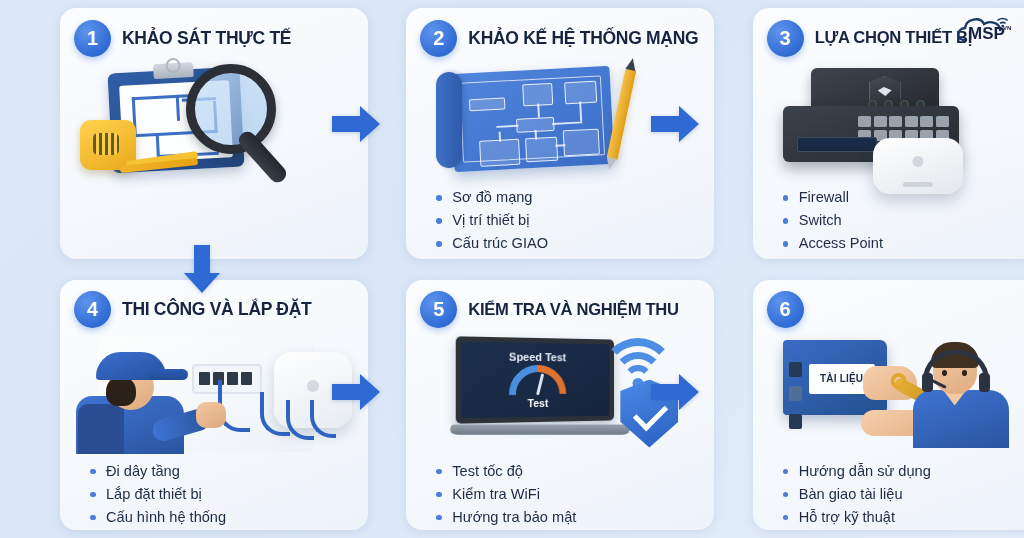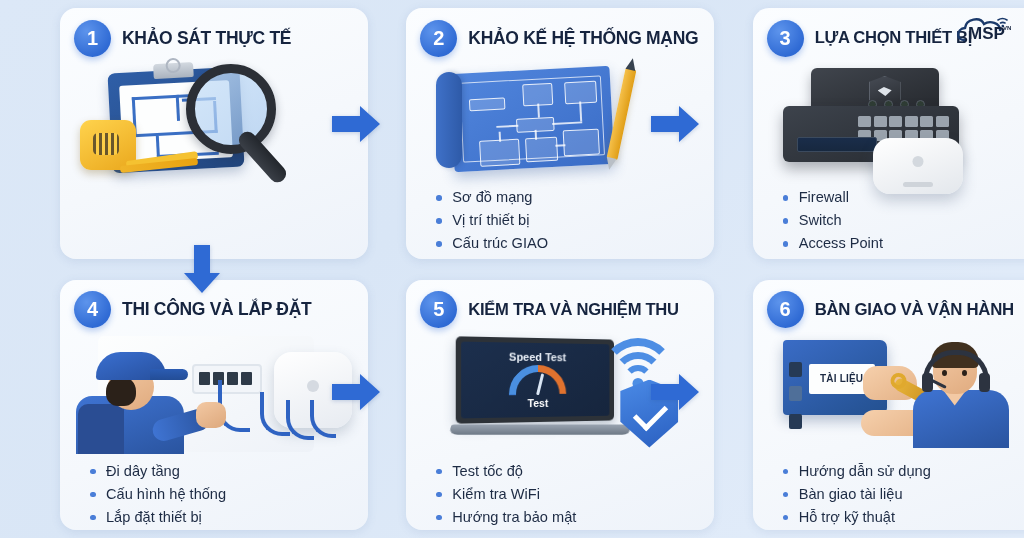--- a/index.html
+++ b/index.html
@@ -380,22 +380,22 @@
         <div class="torso"></div>
         <div class="overall"></div>
         <div class="worker-head"></div>
         <div class="worker-hair"></div>
         <div class="cap"></div>
         <div class="arm"></div>
         <div class="hand"></div>
       </div>
       <ul class="bullets">
         <li>Đi dây tầng</li>
+        <li>Lắp đặt thiết bị</li>
         <li>Cấu hình hệ thống</li>
-        <li>Lắp đặt thiết bị</li>
       </ul>
     </div>
 
     <div class="card c5">
       <div class="card-head">
         <div class="badge">5</div>
         <div class="card-title">KIỂM TRA VÀ NGHIỆM THU</div>
       </div>
       <div class="art lowart">
         <div class="laptop">
@@ -421,21 +421,20 @@
       <ul class="bullets">
         <li>Test tốc độ</li>
         <li>Kiểm tra WiFi</li>
         <li>Hướng tra bảo mật</li>
       </ul>
     </div>
 
     <div class="card c6">
       <div class="card-head">
         <div class="badge">6</div>
-        <div class="card-title">BÀN GIAO VÀ VẬN HÀNH</div>
       </div>
       <div class="art lowart">
         <div class="binder">
           <div class="ring" style="top:22px;"></div>
           <div class="ring" style="top:46px;background:#4f6f99;"></div>
           <div class="ring" style="top:74px;"></div>
           <div class="lbl">TÀI LIỆU</div>
         </div>
         <div class="hand6"></div>
         <div class="key"></div>

